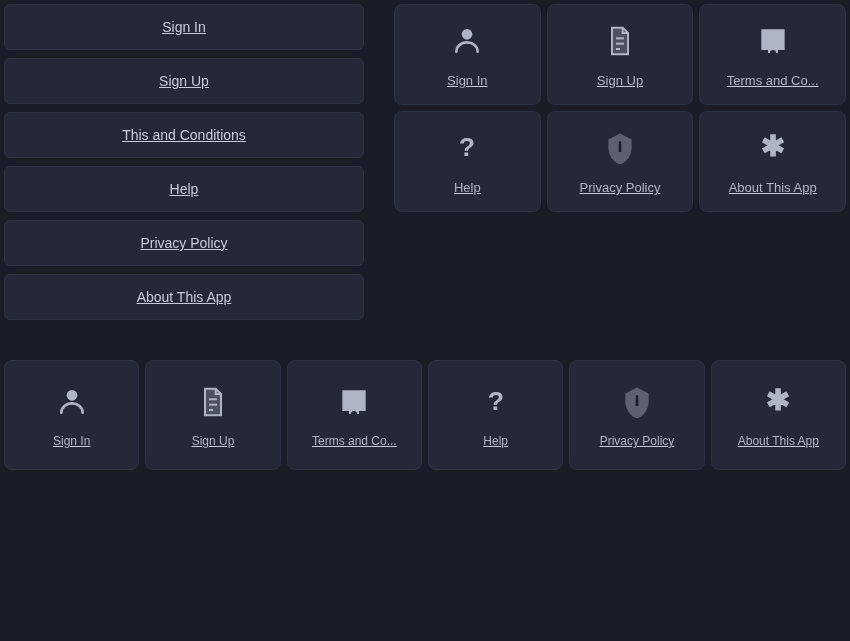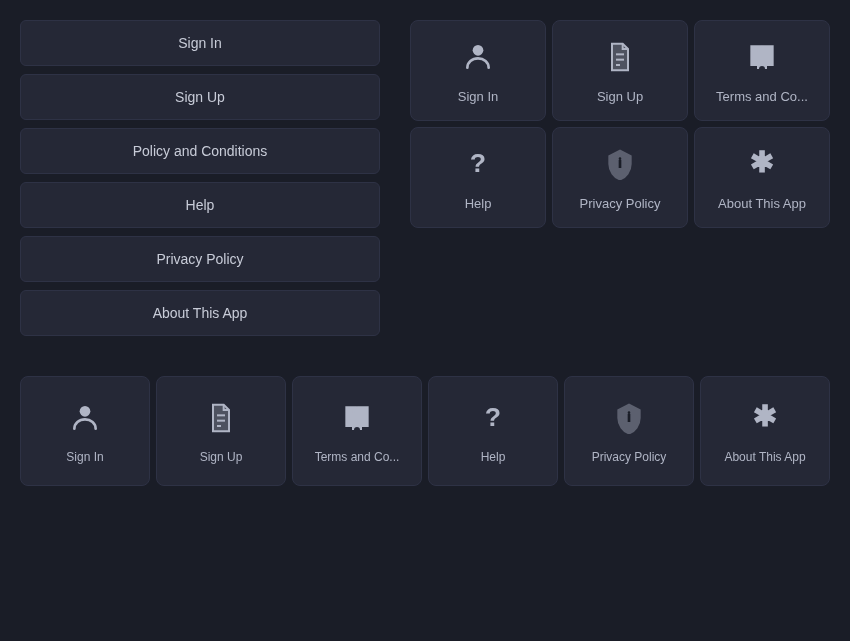--- a/index.html
+++ b/index.html
@@ -8,22 +8,23 @@
       font-family: -apple-system, BlinkMacSystemFont, 'Segoe UI', sans-serif;
       color: #c8ccd8;
       width: 850px;
       min-height: 641px;
       overflow: hidden;
     }
 
     .main-container {
       display: flex;
       flex-direction: column;
-      padding: 20px;
+      padding: 4px;
       gap: 30px;
+      text-decoration: underline;
     }
 
     
     .top-section {
       display: flex;
       gap: 30px;
       align-items: flex-start;
     }
 
     
@@ -115,21 +116,21 @@
 </head>
 <body>
 
 <div class="main-container">
 
   <div class="top-section">
 
     <div class="list-buttons" id="list-buttons-container">
         <button class="list-btn">Sign In</button>
         <button class="list-btn">Sign Up</button>
-        <button class="list-btn">Policy and Conditions</button>
+        <button class="list-btn">This and Conditions</button>
         <button class="list-btn">Help</button>
         <button class="list-btn">Privacy Policy</button>
         <button class="list-btn">About This App</button>
       </div>
 
     <div class="icon-grid" id="icon-grid-container">
         <div class="icon-card">
           <div><svg class="svg-icon" width="32" height="32" viewBox="0 0 24 24" fill="none" xmlns="http://www.w3.org/2000/svg">
       <circle cx="12" cy="7" r="4" fill="#b0b5c5"></circle>
       <path d="M4 20c0-4 3.582-7 8-7s8 3 8 7" stroke="#b0b5c5" stroke-width="2" fill="none" stroke-linecap="round"></path>

